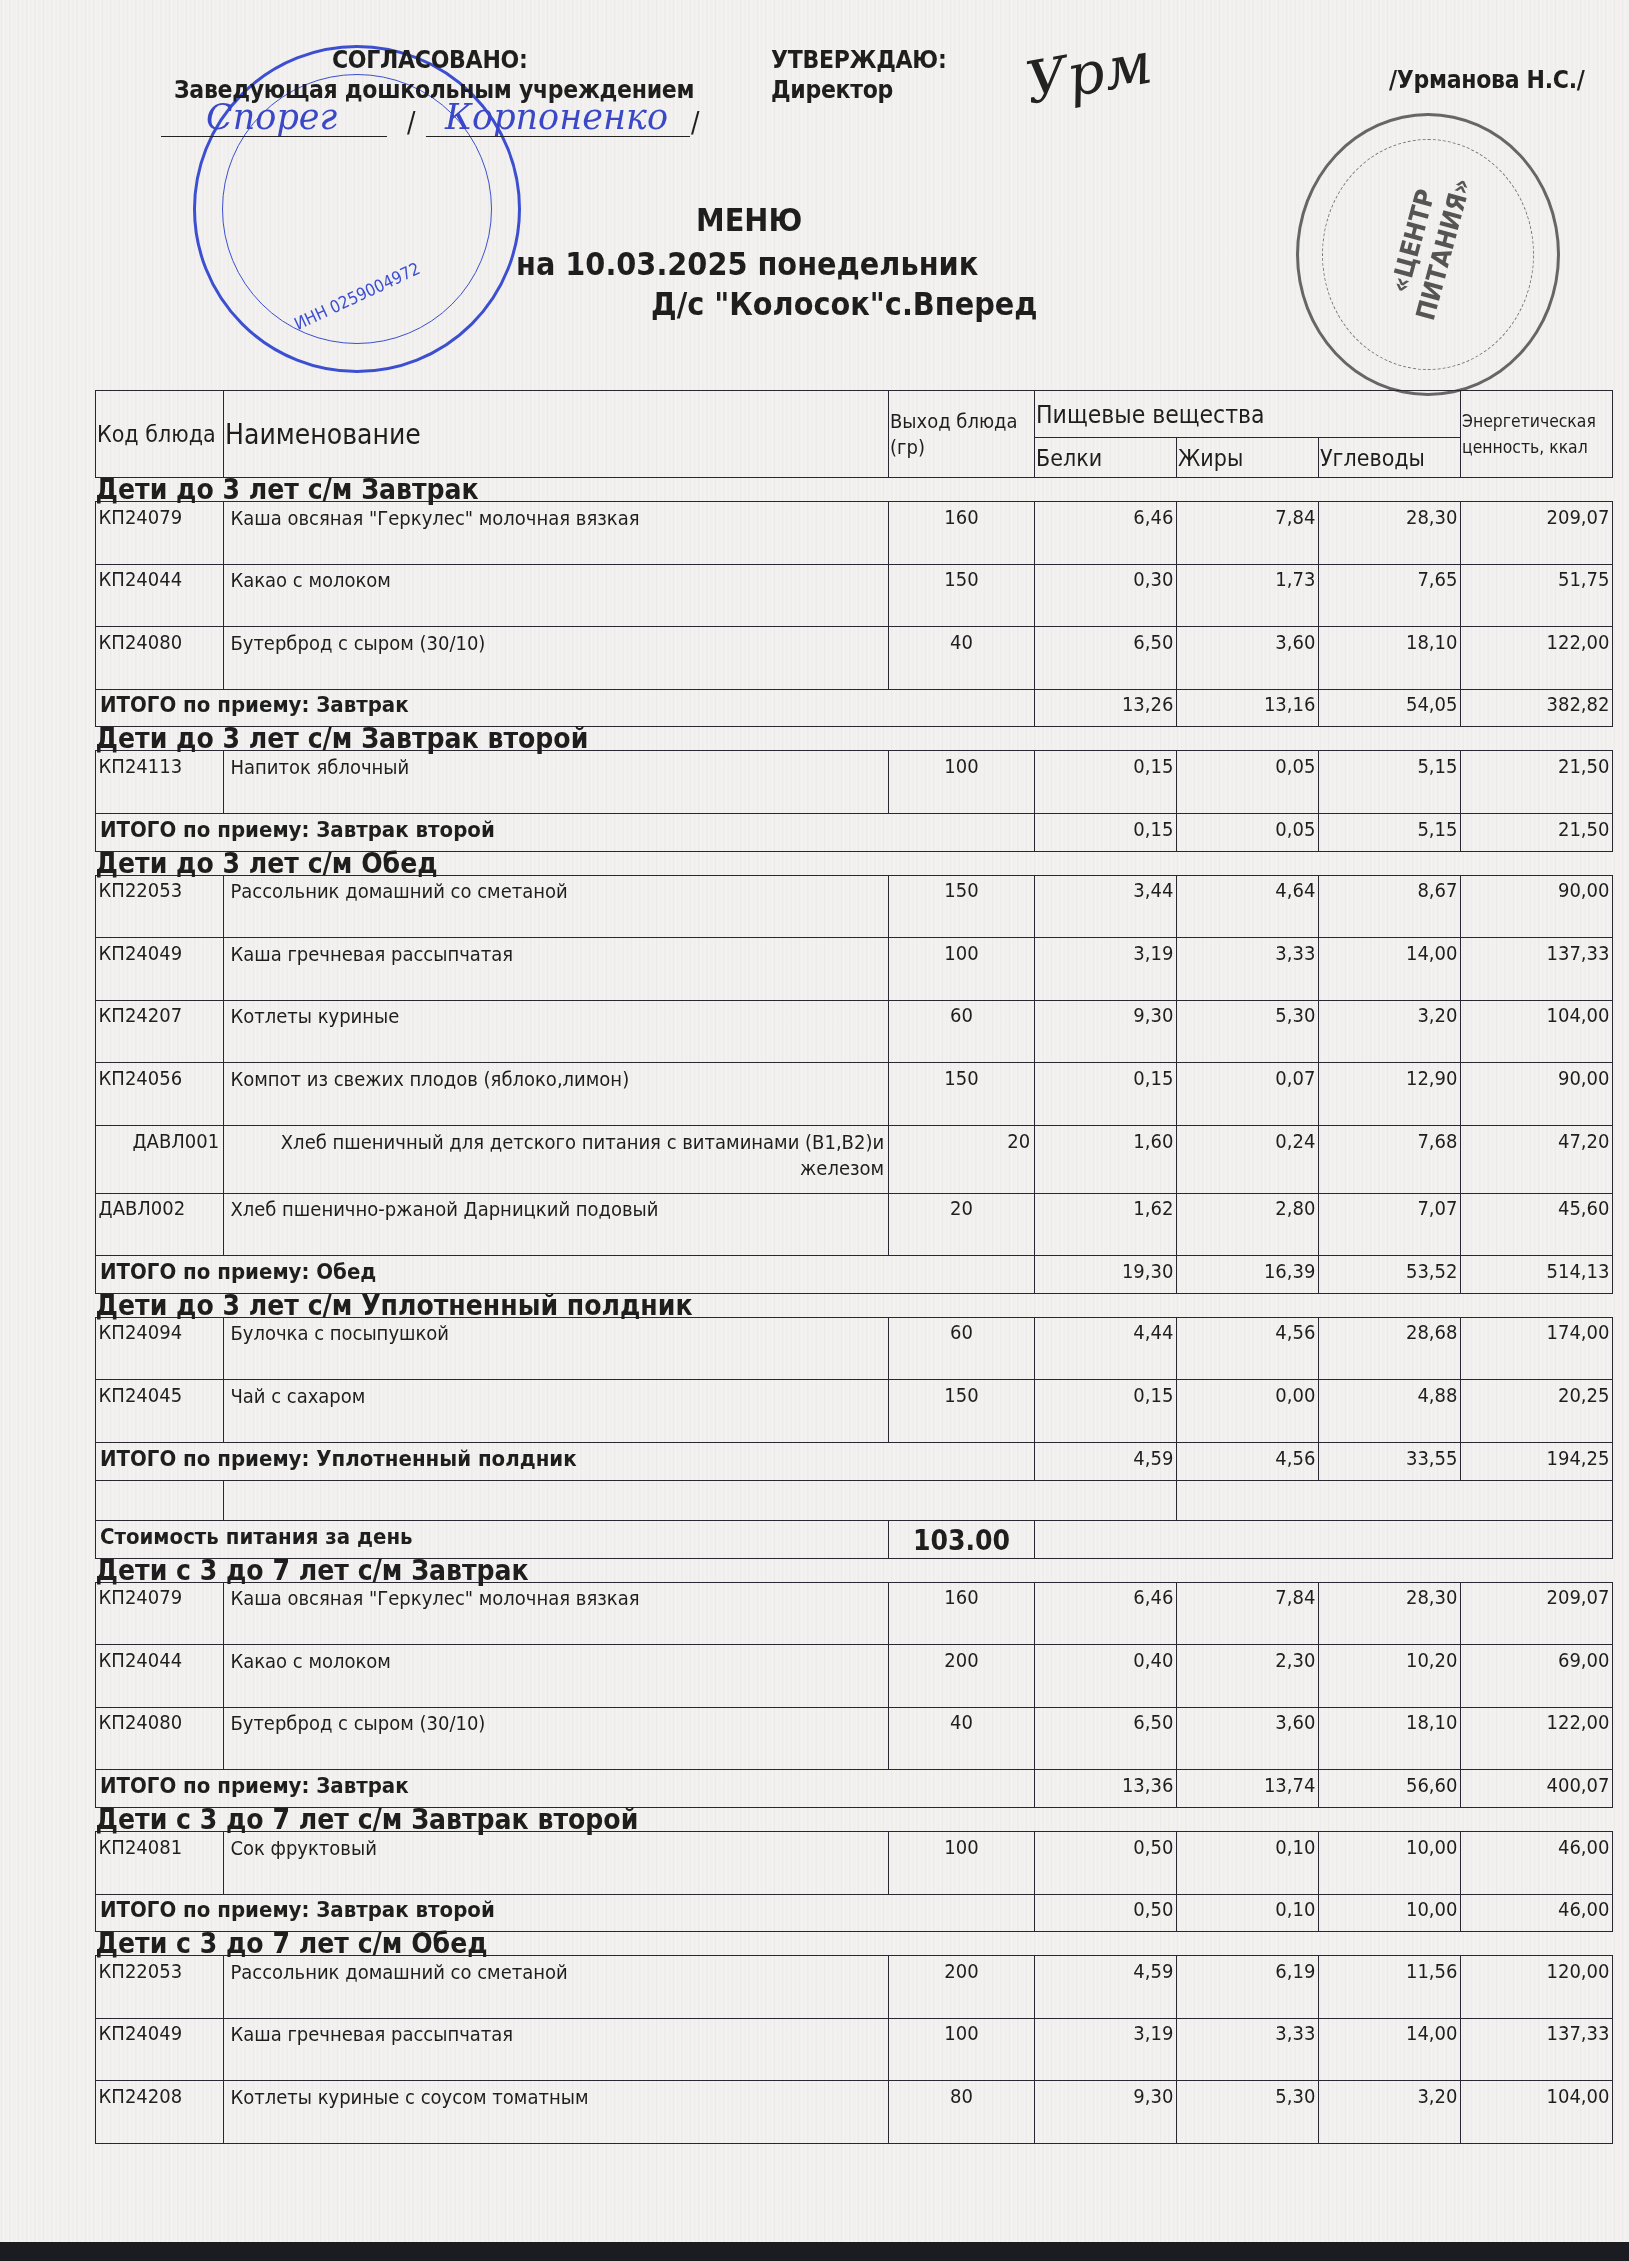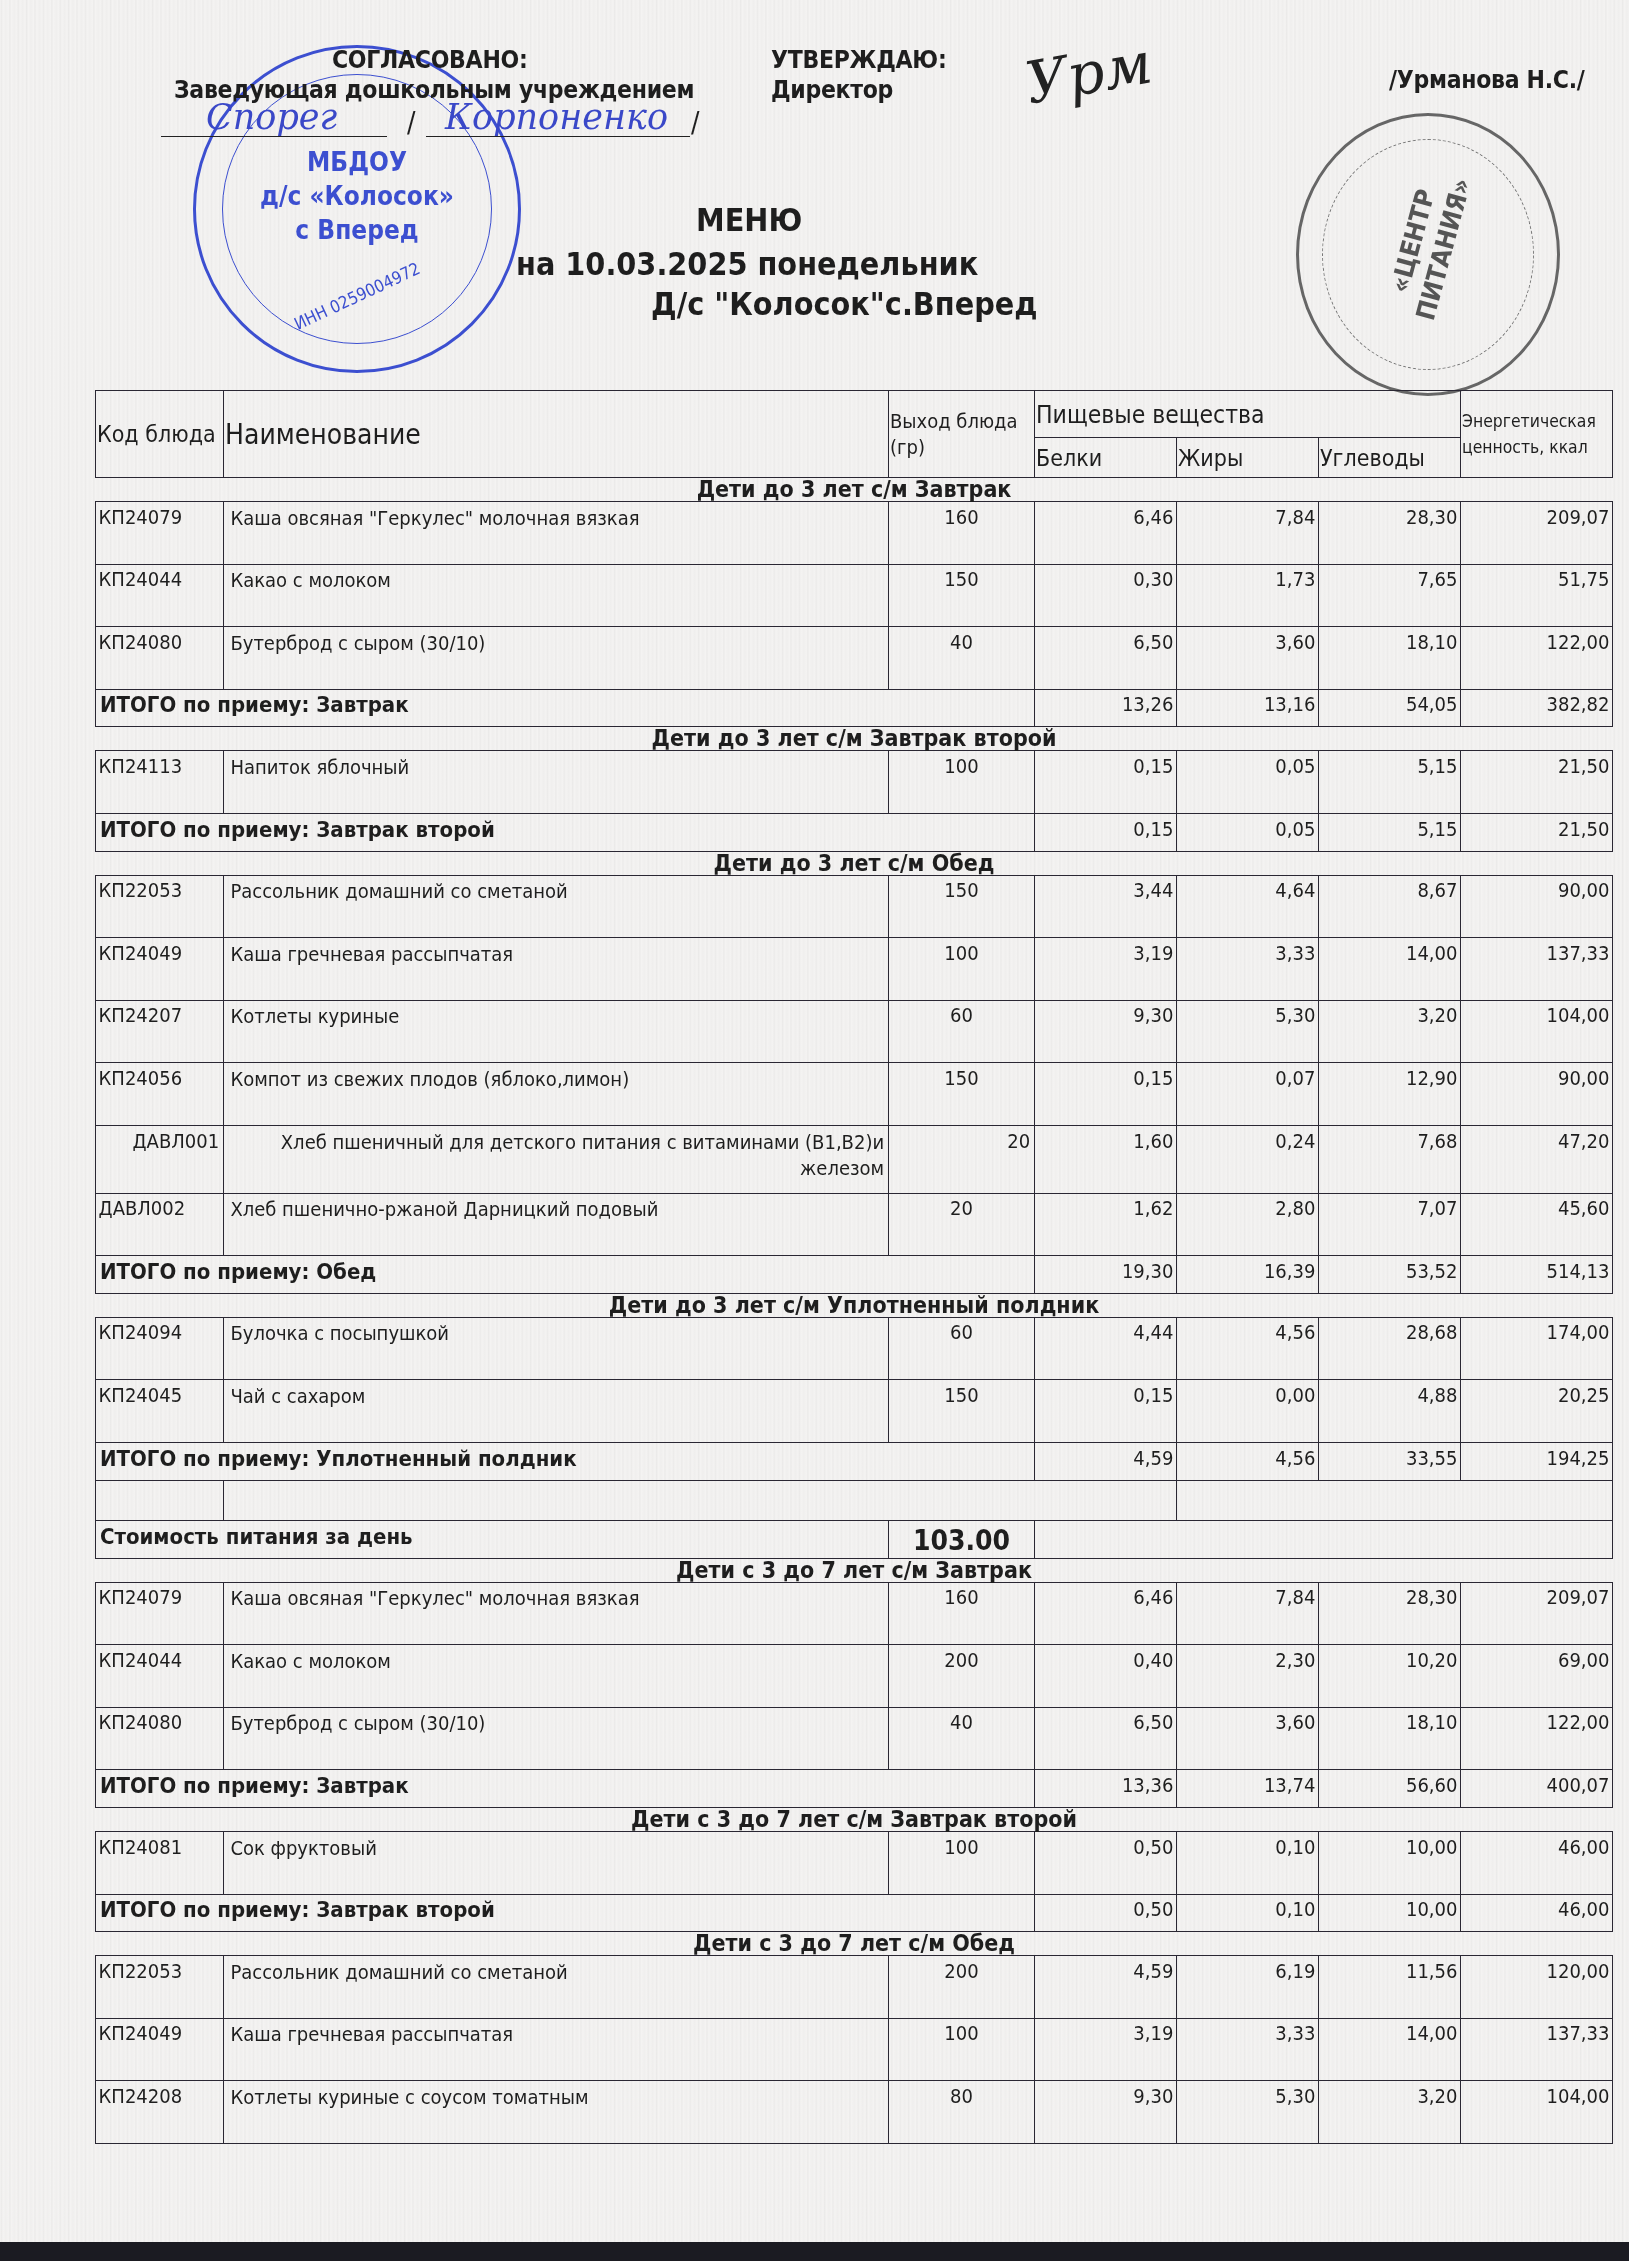--- a/index.html
+++ b/index.html
@@ -63,46 +63,41 @@
   }
   .th-code { font-size: 23px; line-height: 27px; }
   .th-name { font-size: 28px; }
   .th-out { font-size: 20px; line-height: 26px; }
   .th-nutr { font-size: 24.5px; height: 39px; }
   .th-sub { font-size: 23px; height: 37px; margin-left: 15px; }
   .th-energy { font-size: 17.4px; line-height: 26px; }
   .menu-table thead tr:first-child th { height: 44px; }
 
   .menu-table td { border: 1.9px solid #2a2733; vertical-align: top; padding: 2.6px 3.9px 0 3.9px; }
-  .sec-title td { border-left: none; border-right: none; text-align: center; font-weight: bold; font-size: 23px; height: 23px; padding: 0; line-height: 23px; }
+  .sec-title td { border-left: none; border-right: none; font-weight: bold; font-size: 28px; height: 23px; padding: 0; line-height: 23px; }
   tr.item td { height: 59px; }
   tr.item.tall td { height: 64px; text-align: right; }
   td.code { padding-left: 2.6px; }
   td.name { padding-left: 6.4px; line-height: 26px; }
   td.out { text-align: center; }
   td.num { text-align: right; padding-right: 2.6px; }
   tr.total td { height: 34px; font-weight: normal; }
   tr.total td.tlabel { font-weight: bold; font-size: 22px; }
   tr.blank td { height: 37px; }
   tr.cost td { height: 34px; }
   tr.cost td.tlabel { font-weight: bold; font-size: 22px; }
   tr.cost td.cost-val { font-weight: bold; font-size: 28px; text-align: center; }
 </style>
 </head>
 <body>
 
 <div class="scan-noise"></div>
 
 <div class="stamp stamp-blue">
   <div class="ring"></div>
-  <div class="center">
-    <div>МБДОУ</div>
-    <div>д/с «Колосок»</div>
-    <div>с  Вперед</div>
-  </div>
   <div class="inn">ИНН 0259004972</div>
 </div>
 
 <div class="stamp stamp-gray">
   <div class="ring"></div>
   <div class="center">
     <div>«ЦЕНТР</div>
     <div>ПИТАНИЯ»</div>
   </div>
 </div>

